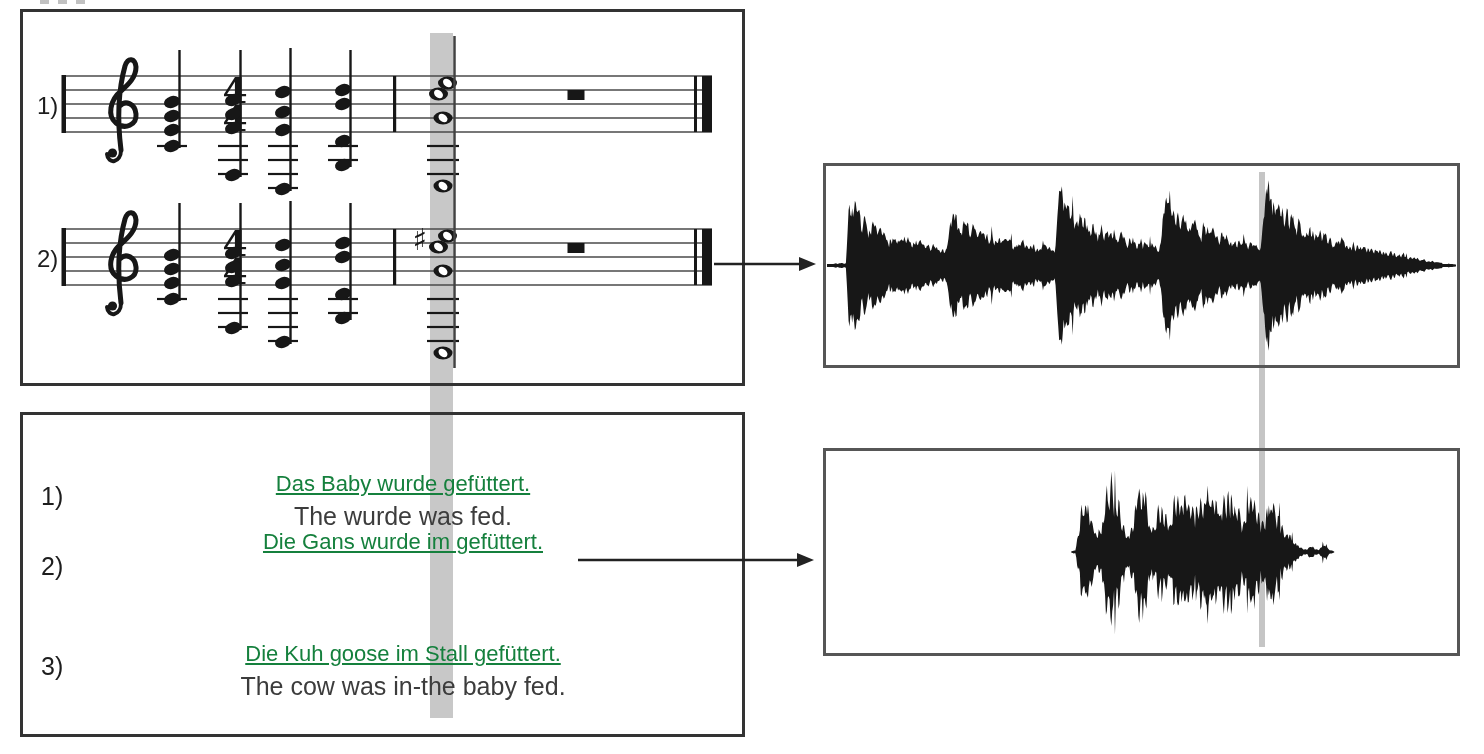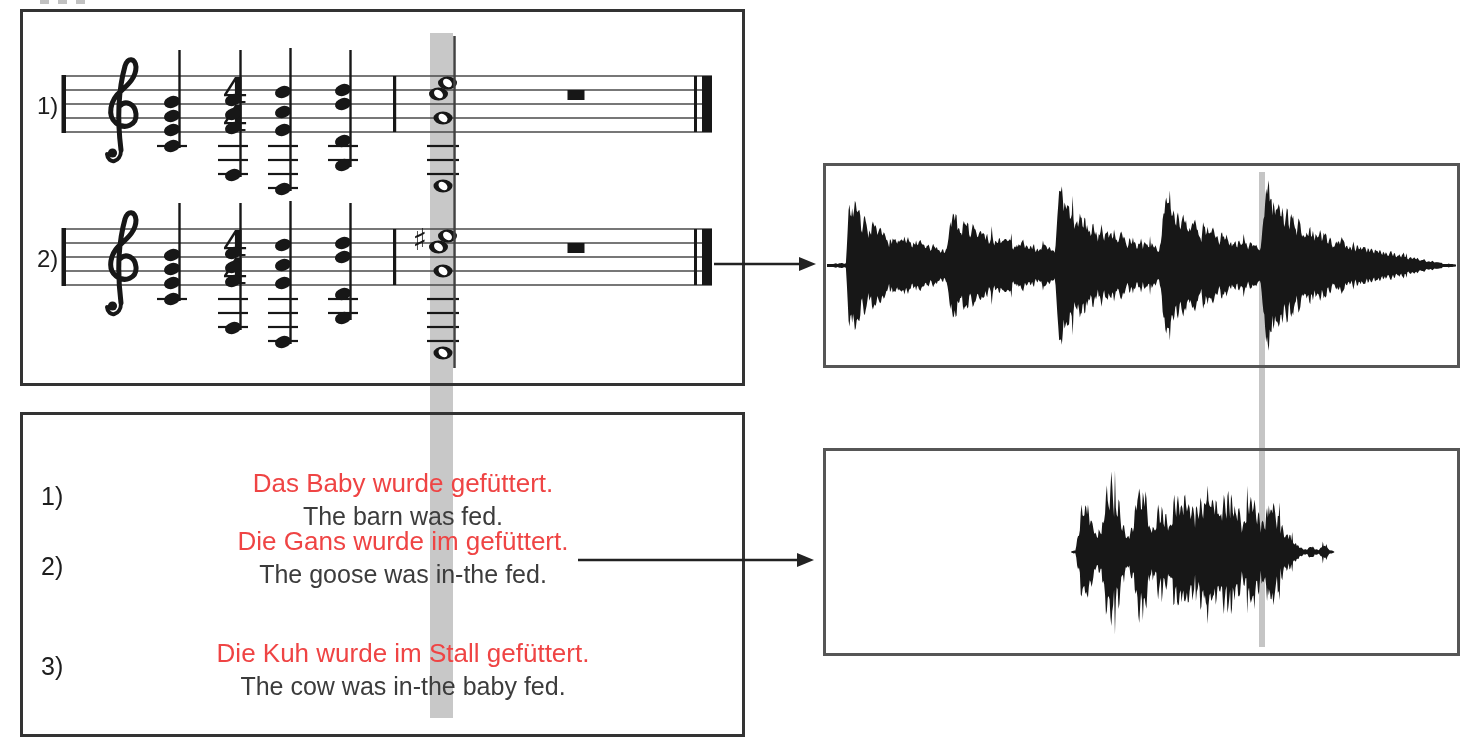--- a/index.html
+++ b/index.html
@@ -5,21 +5,21 @@
   html,body{margin:0;padding:0;background:#fff;}
   .canvas{position:relative;width:1484px;height:754px;background:#ffffff;
           font-family:"Liberation Sans",sans-serif;overflow:hidden;}
   .hl{position:absolute;z-index:1;}
   .box{position:absolute;z-index:2;background:transparent;box-sizing:border-box;}
   .box.dark{border:3px solid #333333;}
   .box.gray{border:3px solid #565656;}
   .overlay{position:absolute;left:0;top:0;z-index:3;pointer-events:none;}
   .syslabel{position:absolute;font-size:24px;color:#1d1d1d;}
   .sent-group{position:absolute;left:70px;width:620px;text-align:center;line-height:33px;}
-  .de{font-size:26px;color:#ef4444;}
+  .de{font-size:22px;color:#15803d;text-decoration:underline;}
   .en{font-size:25px;color:#3c3c3c;}
   .num{position:absolute;left:18px;font-size:25px;color:#1d1d1d;}
   .edge-artifact{position:absolute;left:40px;top:0;width:52px;height:4px;opacity:.55;
       background:repeating-linear-gradient(90deg,#8f8f8f 0 9px,transparent 9px 18px);z-index:4;}
 </style>
 </head>
 <body>
 
 <div class="canvas">
 
@@ -28,30 +28,29 @@
 
   <div class="box dark" style="left:20px;top:9px;width:725px;height:377px;">
     <div class="syslabel" style="left:14px;top:80px;">1)</div>
     <div class="syslabel" style="left:14px;top:233px;">2)</div>
   </div>
 
   <div class="box dark" style="left:20px;top:412px;width:725px;height:325px;">
     <div class="num" style="top:67px;">1)</div>
     <div class="sent-group" style="top:52px;">
       <div class="de">Das Baby wurde gefüttert.</div>
-      <div class="en">The barn was fed.</div>
+      <div class="en">The wurde was fed.</div>
     </div>
     <div class="num" style="top:137px;">2)</div>
     <div class="sent-group" style="top:110px;">
       <div class="de">Die Gans wurde im gefüttert.</div>
-      <div class="en">The goose was in-the fed.</div>
     </div>
     <div class="num" style="top:237px;">3)</div>
     <div class="sent-group" style="top:222px;">
-      <div class="de">Die Kuh wurde im Stall gefüttert.</div>
+      <div class="de">Die Kuh goose im Stall gefüttert.</div>
       <div class="en">The cow was in-the baby fed.</div>
     </div>
   </div>
 
   <div class="box gray" style="left:823px;top:163px;width:637px;height:205px;"></div>
   <div class="box gray" style="left:823px;top:448px;width:637px;height:208px;"></div>
 
   <svg id="overlay" class="overlay" width="1484" height="754" viewBox="0 0 1484 754">
       <g>
         <line x1="62" y1="76" x2="712" y2="76" stroke="#4a4a4a" stroke-width="1.7"></line>

